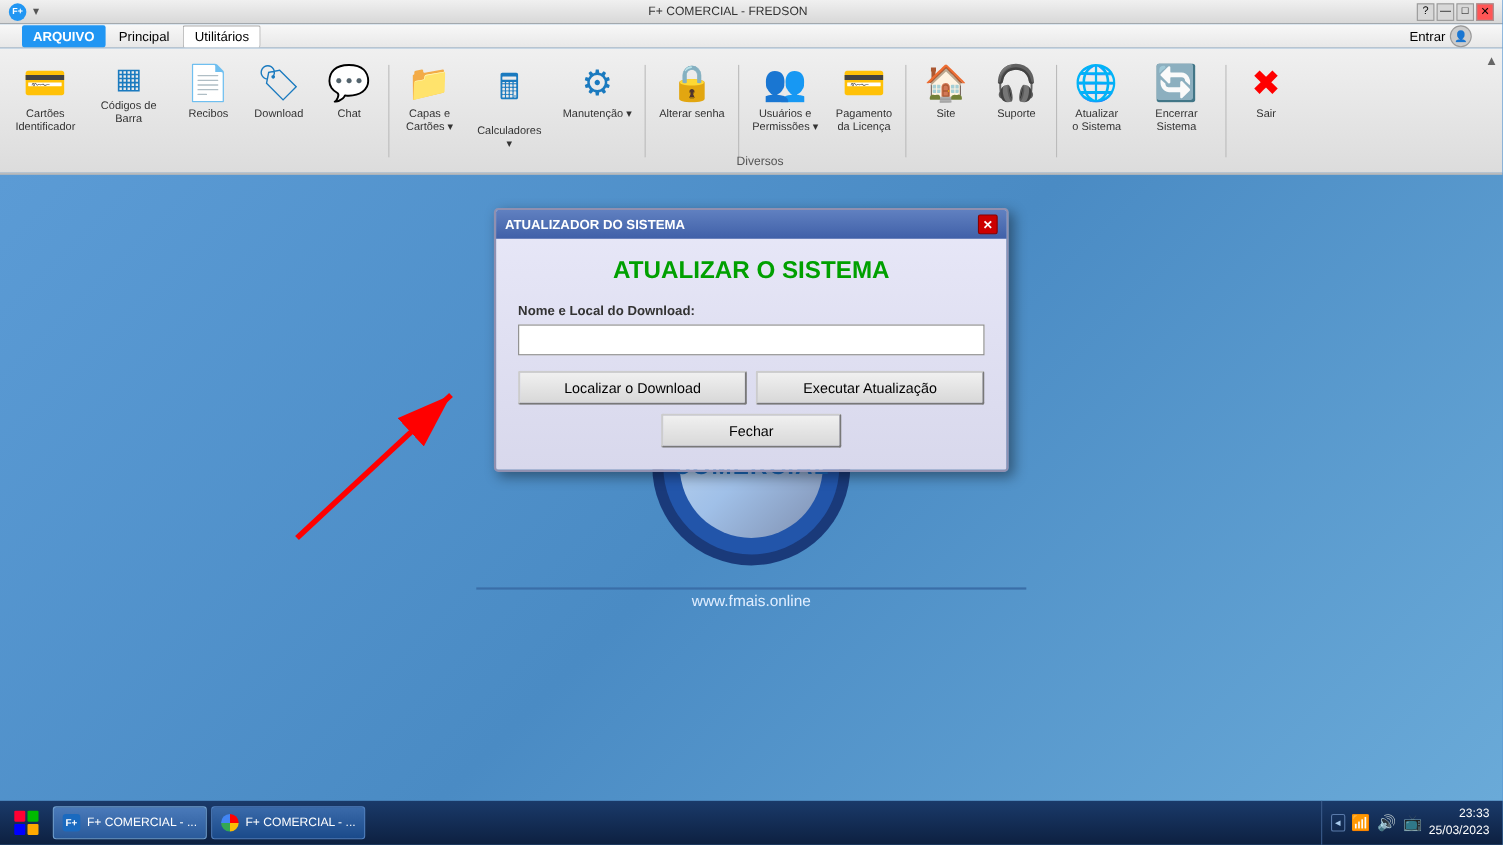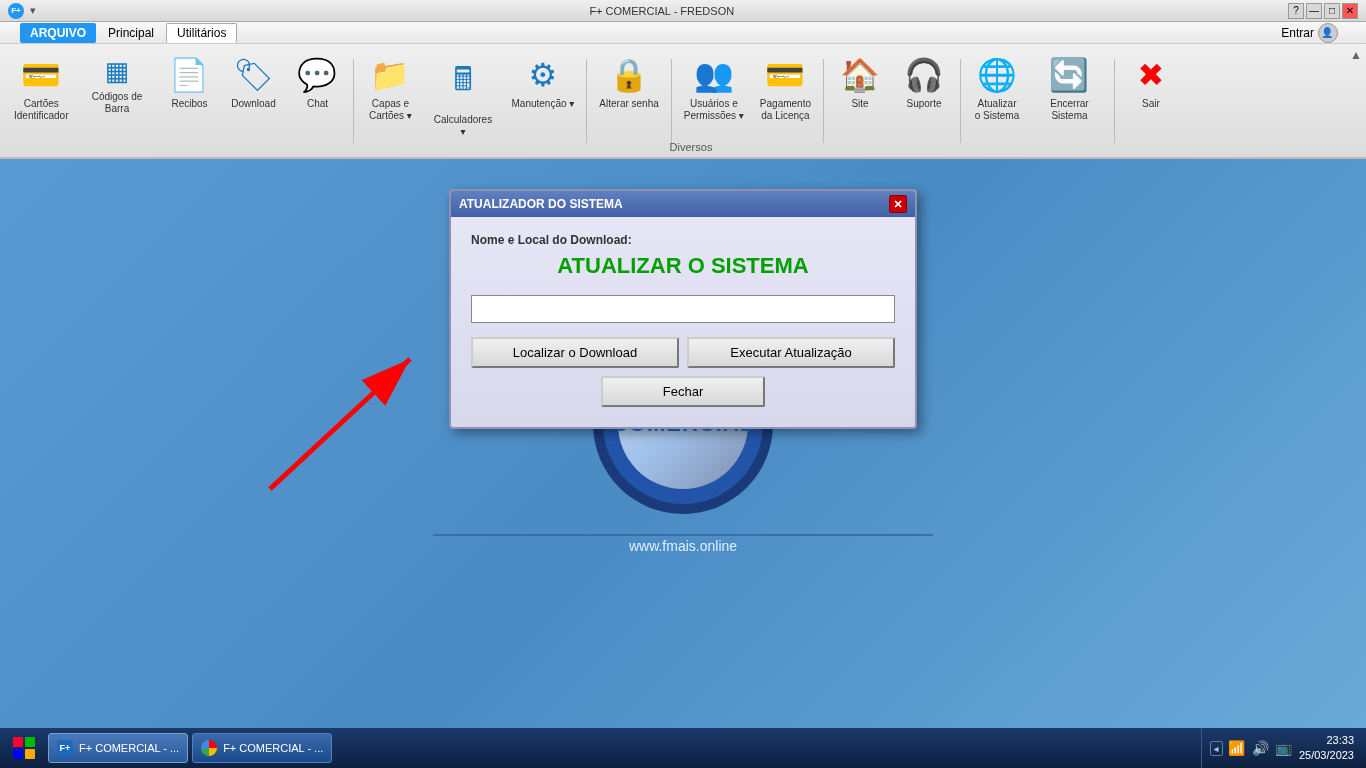--- a/index.html
+++ b/index.html
@@ -471,22 +471,22 @@
     <line x1="10" y1="150" x2="150" y2="20" stroke="red" stroke-width="5" marker-end="url(#arrowhead)"></line>
   </svg>
 
   <div id="dialog-overlay">
     <div id="dialog">
       <div id="dialog-titlebar">
         <span class="dialog-title">ATUALIZADOR DO SISTEMA</span>
         <div id="dialog-close-btn">✕</div>
       </div>
       <div id="dialog-body">
+        <div id="dialog-heading">ATUALIZAR O SISTEMA</div>
         <div id="dialog-field-label">Nome e Local do Download:</div>
-        <div id="dialog-heading">ATUALIZAR O SISTEMA</div>
         <input id="dialog-input" type="text" value="" placeholder="" style="">
         <div id="dialog-buttons-row1">
           <button class="dialog-btn">Localizar o Download</button>
           <button class="dialog-btn">Executar Atualização</button>
         </div>
         <div id="dialog-buttons-row2">
           <button class="dialog-btn-fechar">Fechar</button>
         </div>
       </div>
     </div>

